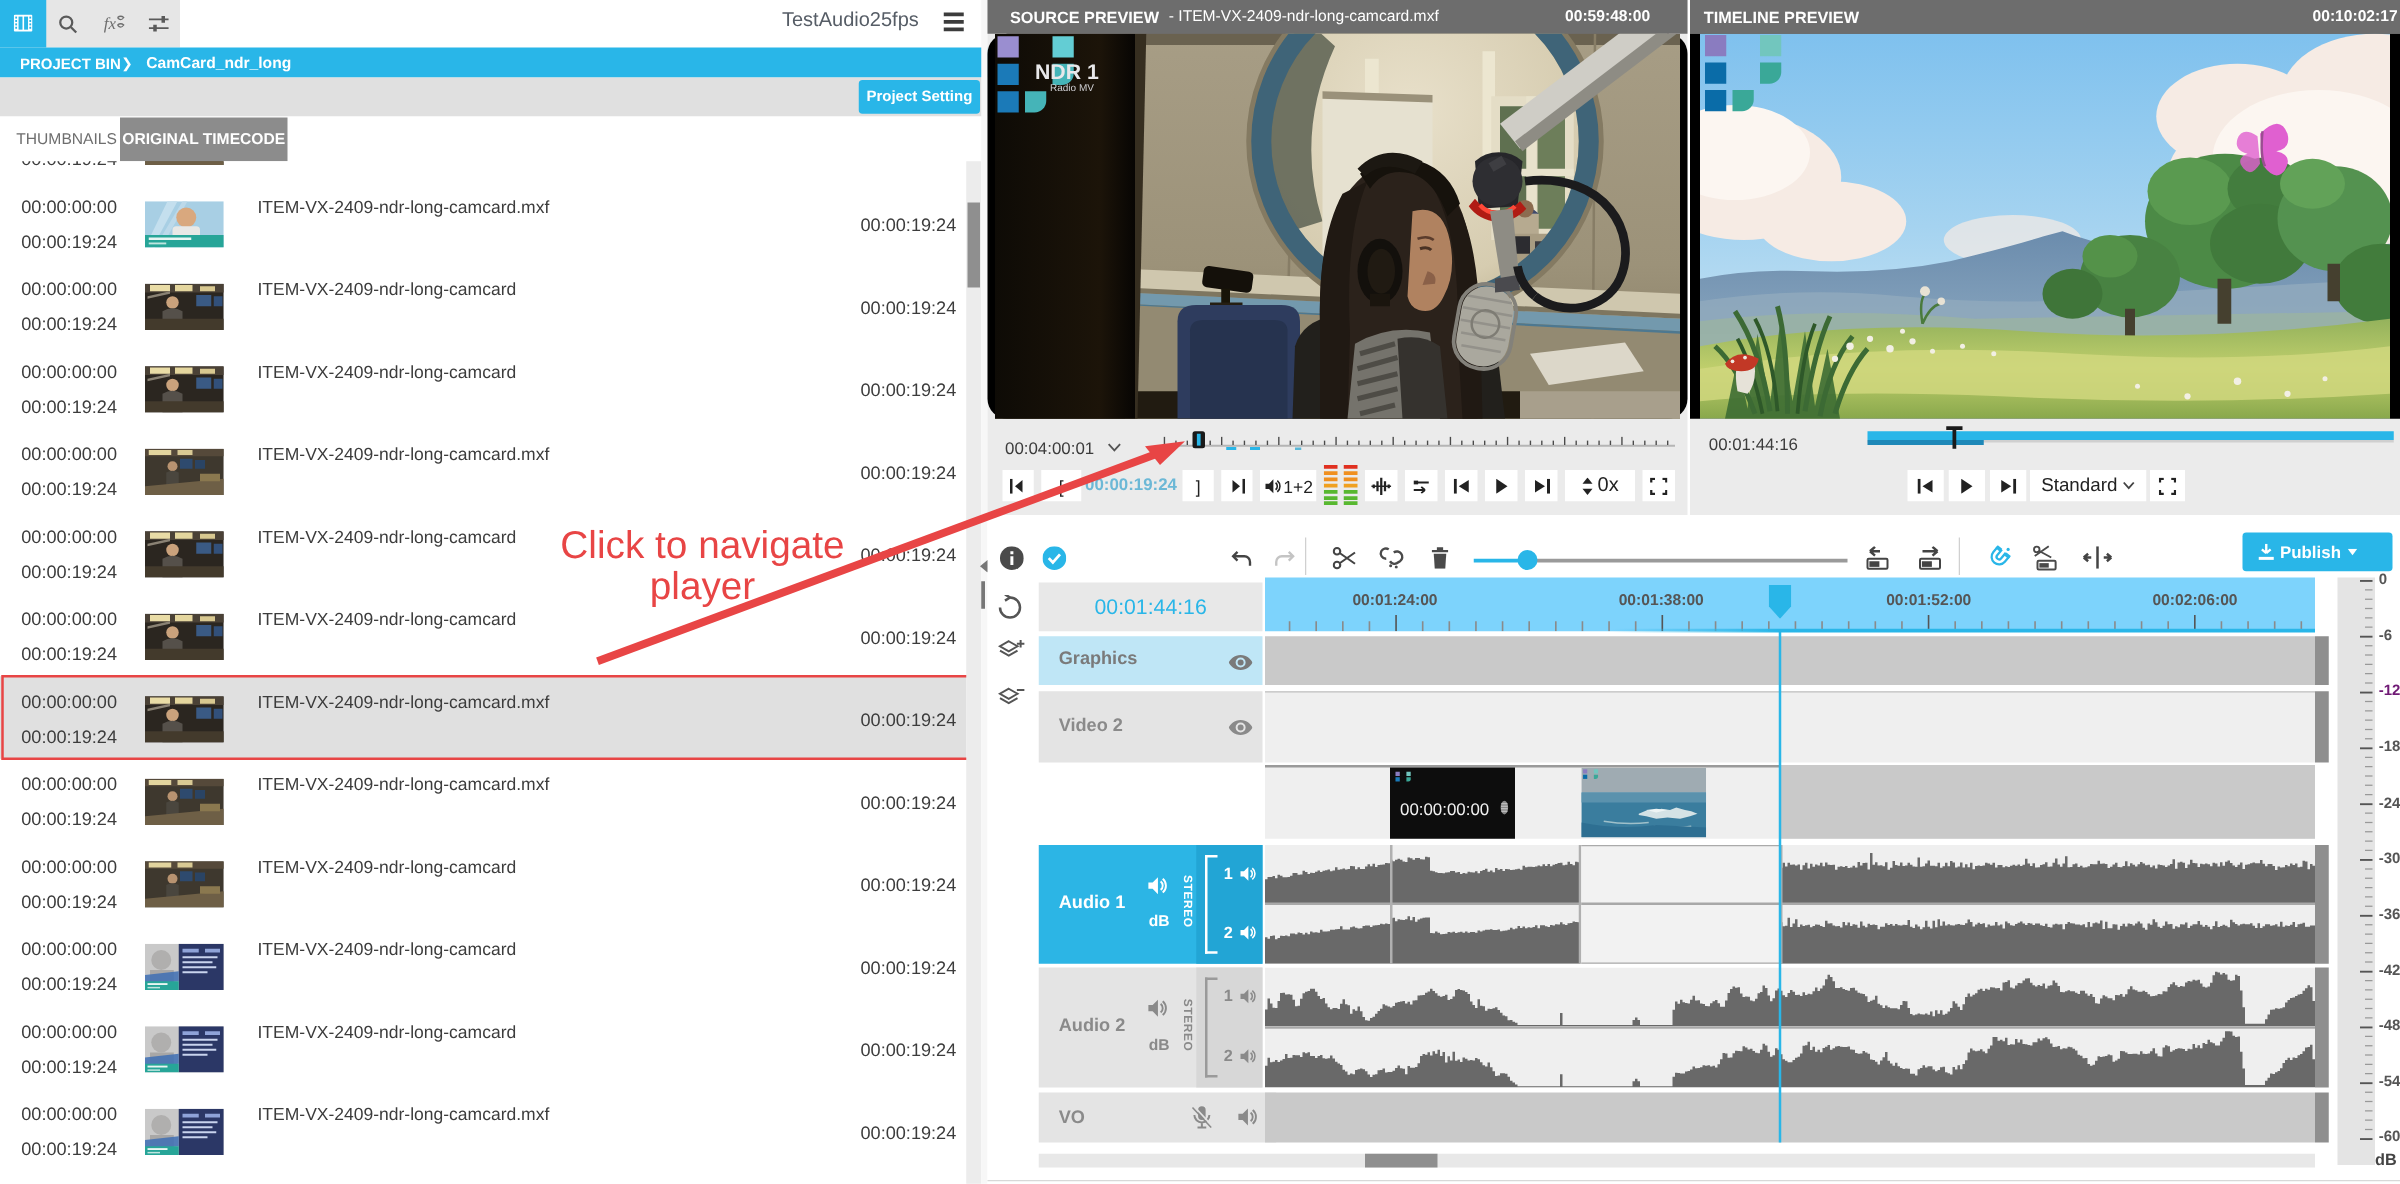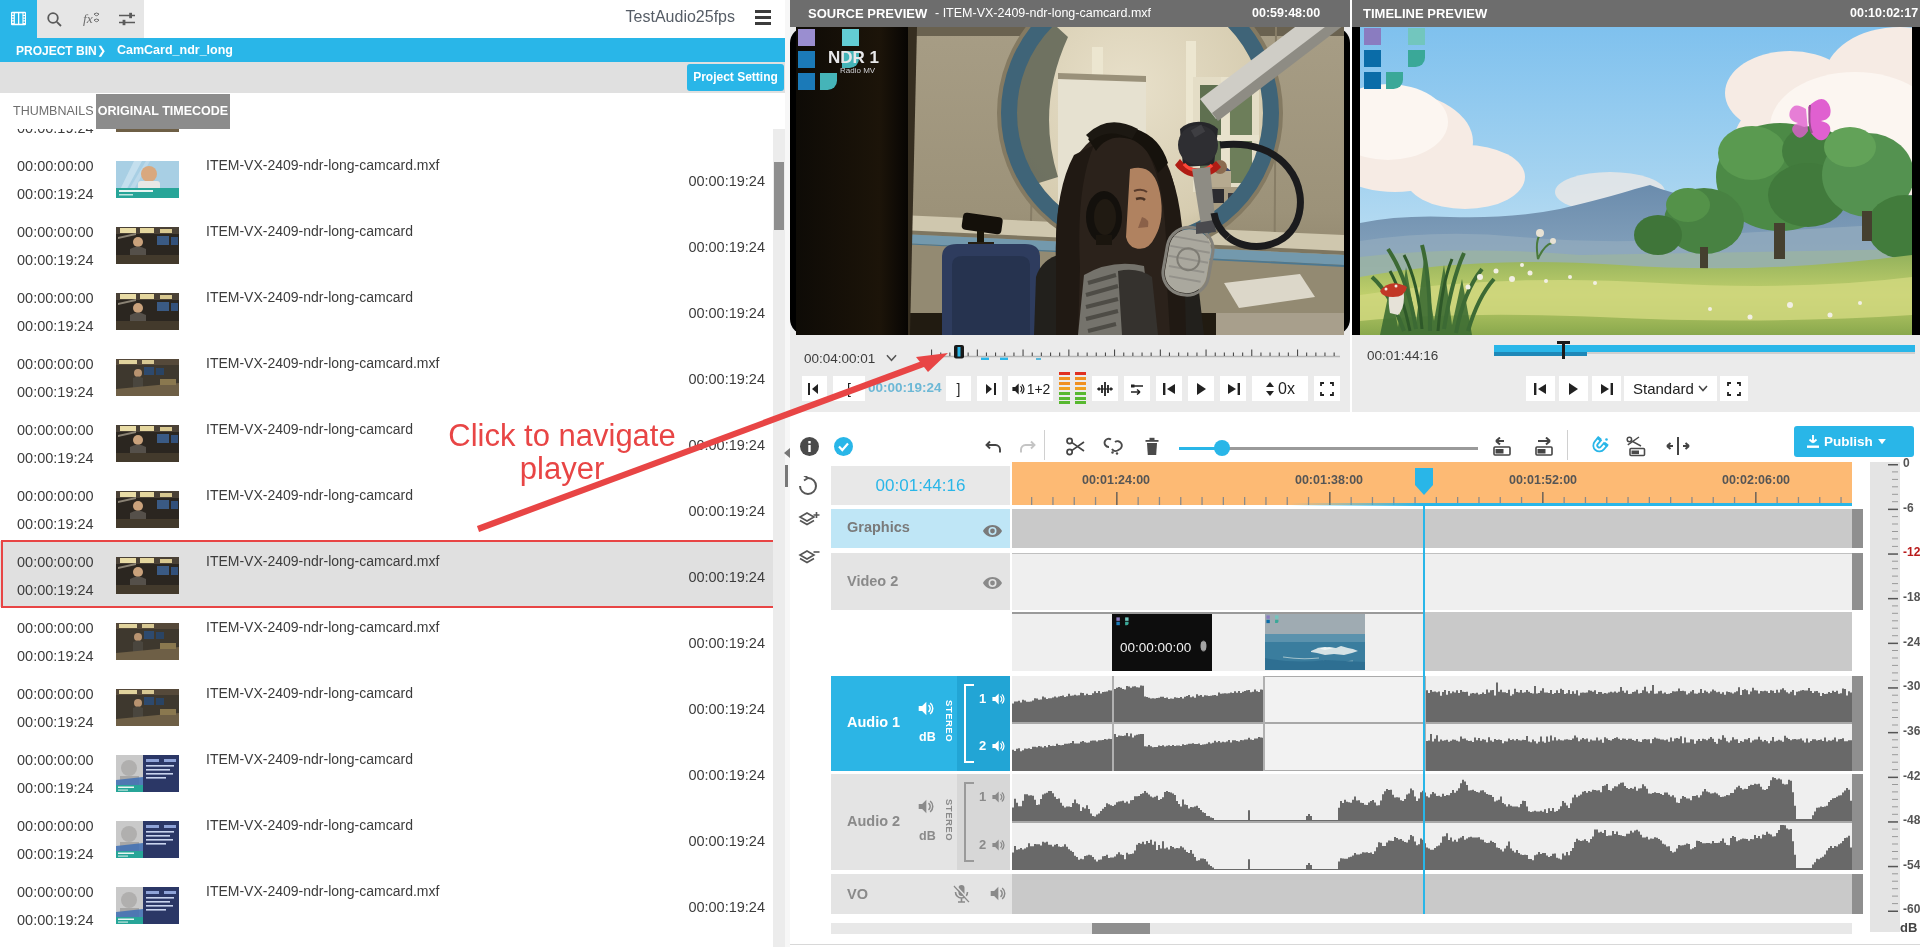--- a/index.html
+++ b/index.html
@@ -822,21 +822,21 @@
       <path d="M2,9.5 L9,13.5 L16,9.5" fill="none" stroke="#555" stroke-width="1.6"></path>
       <path d="M15.5,3 h6" stroke="#555" stroke-width="1.6"></path>
     </svg>
 
   <svg class="abs" style="left:-7px;top:36px" width="8" height="10" viewBox="0 0 8 10">
       <path d="M7,0 L1,5 L7,10 Z" fill="#777"></path>
     </svg>
   <div class="abs" style="left:-5px;top:53px;width:2.5px;height:22px;background:#777;"></div>
 
   <div class="abs" style="left:41px;top:54px;width:179px;height:39px;background:#e8e8e8;color:#29b6e8;font-size:17px;text-align:center;line-height:39px;">00:01:44:16</div>
-  <div class="abs" style="left:222px;top:50px;width:840px;height:43px;background:#fdba74;text-decoration:underline;">
+  <div class="abs" style="left:222px;top:50px;width:840px;height:43px;background:#7dd3fc;text-decoration:underline;">
     <svg width="840" height="43" viewBox="0 0 840 43" style="position:absolute;">
       <rect x="19.0" y="35" width="1.3" height="8" fill="#8a8a8a"></rect>
         <rect x="40.3" y="35" width="1.3" height="8" fill="#8a8a8a"></rect>
         <rect x="61.6" y="35" width="1.3" height="8" fill="#8a8a8a"></rect>
         <rect x="82.9" y="35" width="1.3" height="8" fill="#8a8a8a"></rect>
         <rect x="104.2" y="30" width="1.3" height="13" fill="#555"></rect>
         <rect x="125.5" y="35" width="1.3" height="8" fill="#8a8a8a"></rect>
         <rect x="146.8" y="35" width="1.3" height="8" fill="#8a8a8a"></rect>
         <rect x="168.1" y="35" width="1.3" height="8" fill="#8a8a8a"></rect>
         <rect x="189.4" y="35" width="1.3" height="8" fill="#8a8a8a"></rect>
@@ -1090,21 +1090,21 @@
         <rect x="18" y="403.8" width="10" height="1.5" fill="#555"></rect>
         <rect x="22" y="411.3" width="6" height="1" fill="#999"></rect>
         <rect x="22" y="418.7" width="6" height="1" fill="#999"></rect>
         <rect x="22" y="426.2" width="6" height="1" fill="#999"></rect>
         <rect x="22" y="433.6" width="6" height="1" fill="#999"></rect>
         <rect x="22" y="441.1" width="6" height="1" fill="#999"></rect>
         <rect x="18" y="448.5" width="10" height="1.5" fill="#555"></rect>
       </svg>
     <div style="position:absolute;left:33px;top:-6px;font-weight:bold;font-size:12px;color:#555">0</div>
       <div style="position:absolute;left:33px;top:39px;font-weight:bold;font-size:12px;color:#555">-6</div>
-      <div style="position:absolute;left:33px;top:83px;font-weight:bold;font-size:12px;color:#b91c1c">-12</div>
+      <div style="position:absolute;left:33px;top:83px;font-weight:bold;font-size:12px;color:#701a75">-12</div>
       <div style="position:absolute;left:33px;top:128px;font-weight:bold;font-size:12px;color:#555">-18</div>
       <div style="position:absolute;left:33px;top:173px;font-weight:bold;font-size:12px;color:#555">-24</div>
       <div style="position:absolute;left:33px;top:217px;font-weight:bold;font-size:12px;color:#555">-30</div>
       <div style="position:absolute;left:33px;top:262px;font-weight:bold;font-size:12px;color:#555">-36</div>
       <div style="position:absolute;left:33px;top:307px;font-weight:bold;font-size:12px;color:#555">-42</div>
       <div style="position:absolute;left:33px;top:351px;font-weight:bold;font-size:12px;color:#555">-48</div>
       <div style="position:absolute;left:33px;top:396px;font-weight:bold;font-size:12px;color:#555">-54</div>
       <div style="position:absolute;left:33px;top:440px;font-weight:bold;font-size:12px;color:#555">-60</div>
     <div style="position:absolute;left:30px;top:458px;font-weight:bold;font-size:13px;color:#444;">dB</div>
   </div>

